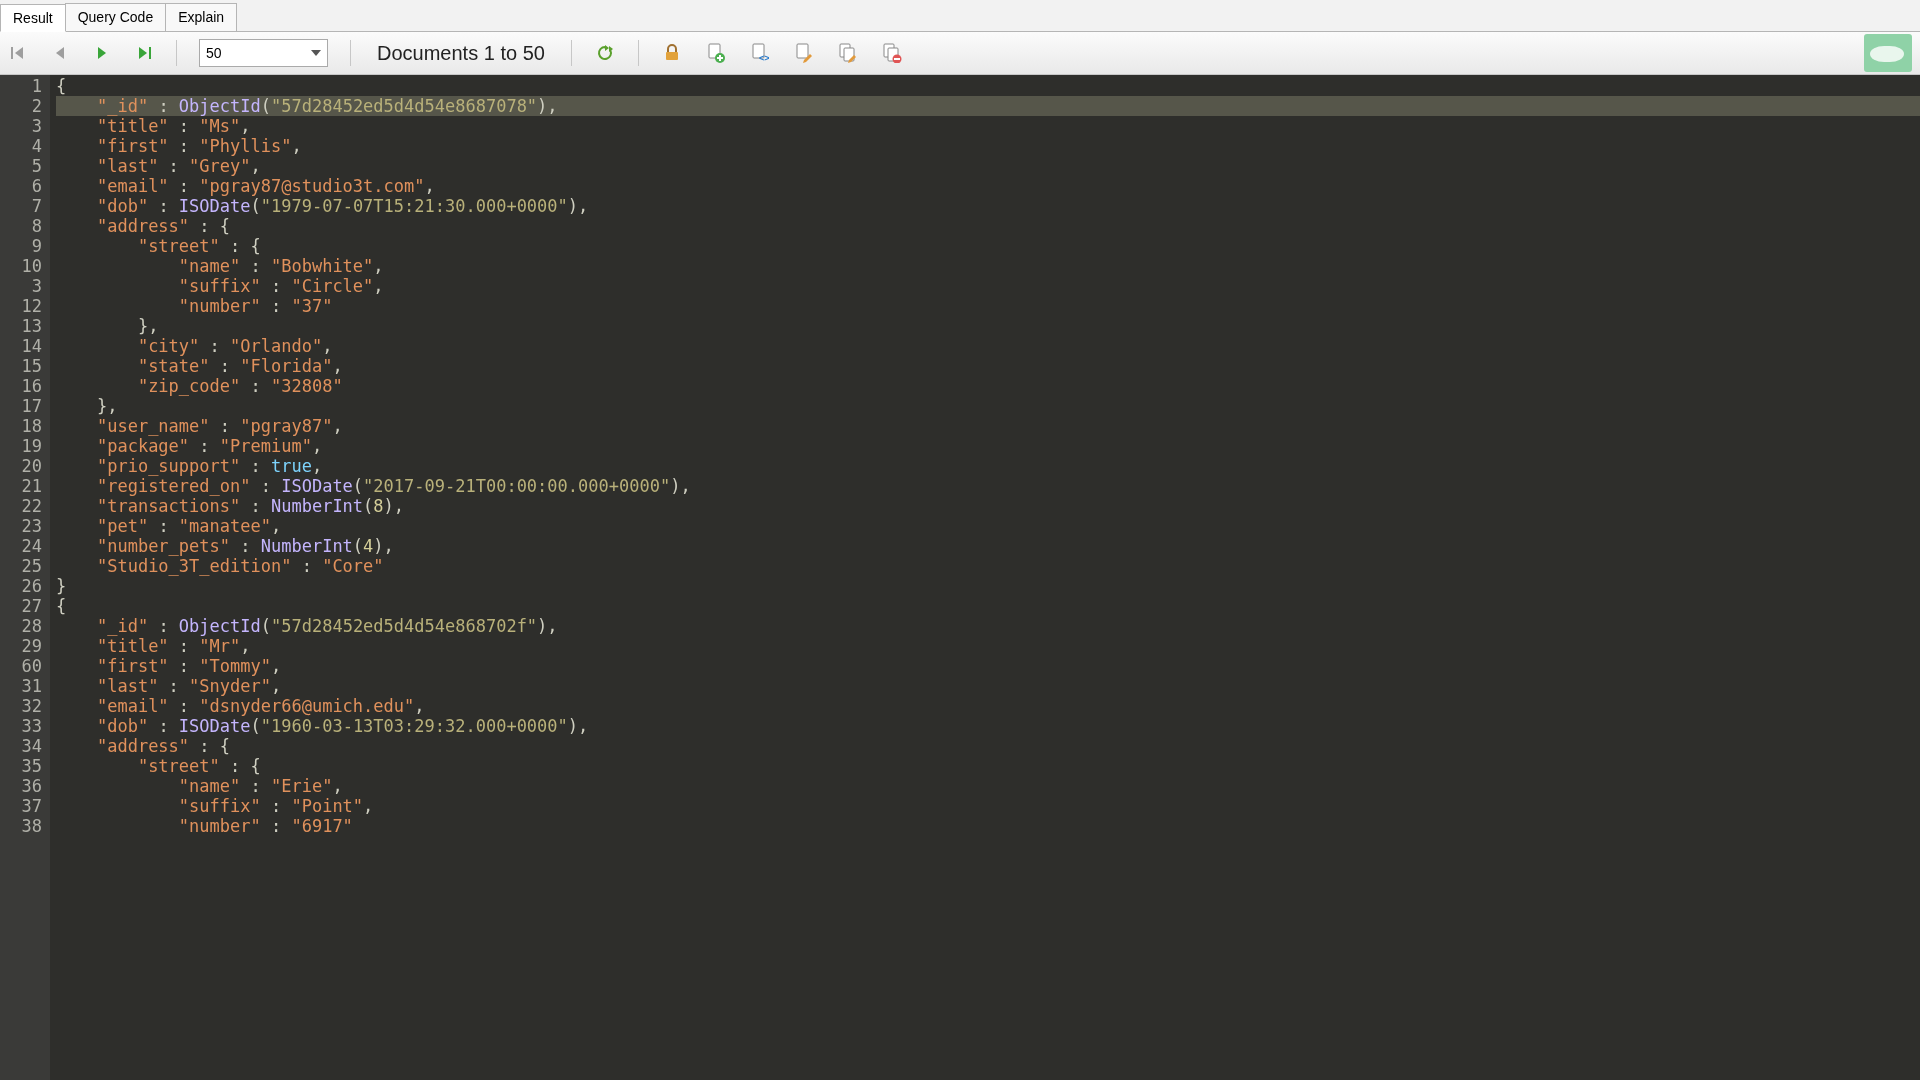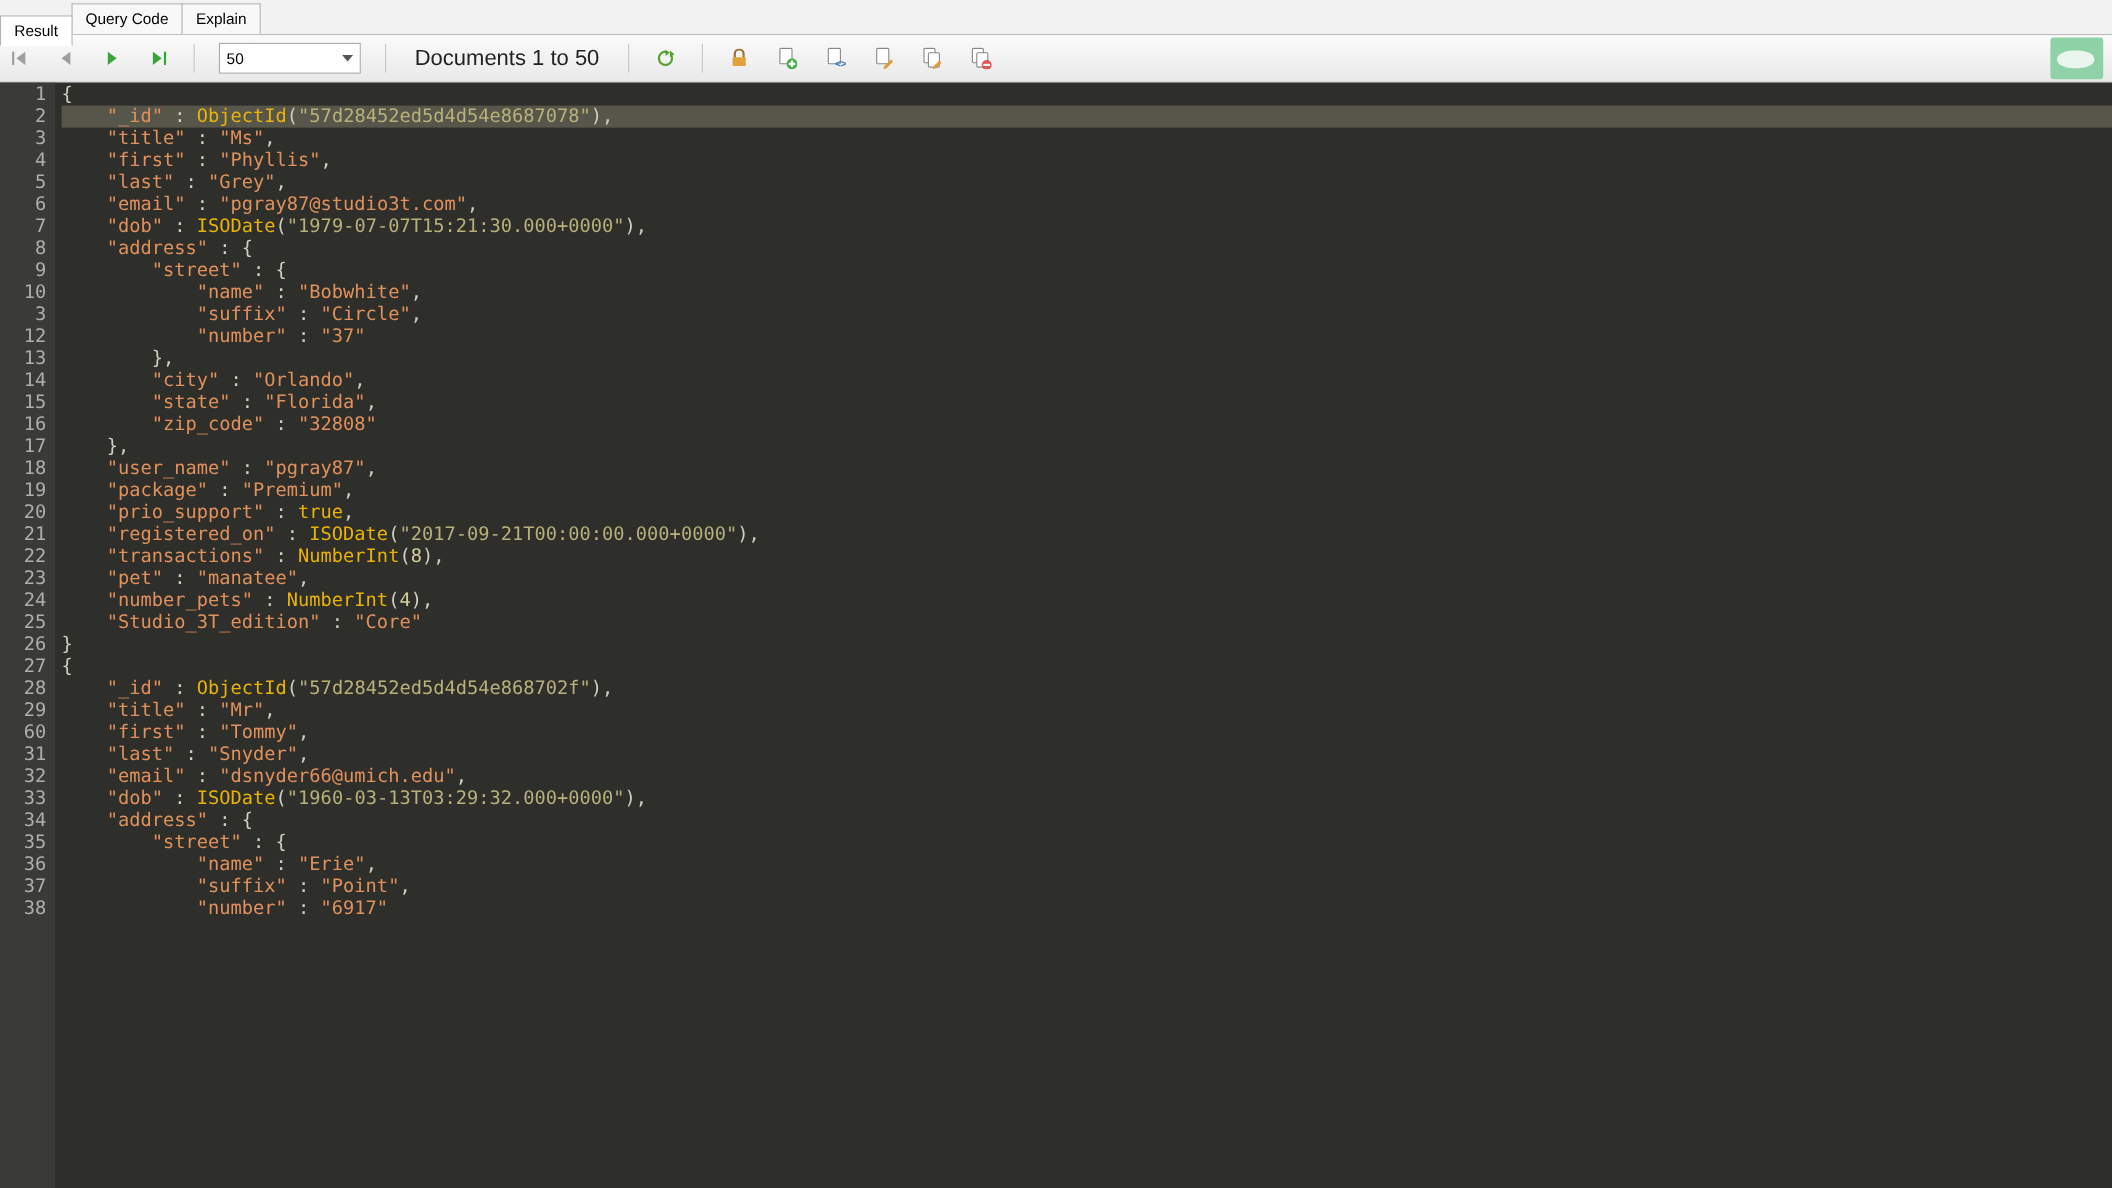--- a/index.html
+++ b/index.html
@@ -1,40 +1,40 @@
 <!DOCTYPE html>
 <html><head>
 <meta charset="utf-8">
 <style>
   html,body{margin:0;padding:0;font-family:"Segoe UI",Tahoma,sans-serif;font-size:13px;background:#eee;color:#000;}
   .tabbar{display:flex;background:#f2f2f2;border-bottom:1px solid #b5b5b5;padding-top:3px;}
   .tab{padding:4px 12px;border:1px solid #b5b5b5;border-bottom:none;background:#f8f8f8;margin-right:-1px;cursor:pointer;font-size:14px;line-height:18px;}
-  .tab.active{background:#fff;border-bottom:1px solid #fff;position:relative;top:11px;}
+  .tab.active{background:#fff;border-bottom:1px solid #fff;position:relative;top:1px;}
   .toolbar{display:flex;align-items:center;height:42px;padding:0 8px;background:linear-gradient(#fbfbfb,#e9e9e9);border-bottom:1px solid #c7c7c7;gap:22px;}
   .sep{width:1px;height:26px;background:#c7c7c7;}
   .nav-btn{width:20px;height:20px;display:flex;align-items:center;justify-content:center;cursor:pointer;}
   .nav-btn svg{display:block;}
   .nav-dis path,.nav-dis polygon{fill:#9e9e9e;}
   .nav-act path,.nav-act polygon{fill:#39a539;}
   .page-select{border:1px solid #aaa;background:#fff;width:115px;height:26px;display:flex;align-items:center;justify-content:space-between;padding:0 6px;cursor:pointer;font-size:14px;}
   .chev{border-left:5px solid transparent;border-right:5px solid transparent;border-top:6px solid #555;}
   .doc-range{font-size:20px;color:#222;padding:0 4px;}
   .tool-ico{width:22px;height:22px;cursor:pointer;display:flex;align-items:center;justify-content:center;}
   .logo{margin-left:auto;width:48px;height:38px;background:#8fd2a7;border-radius:3px;position:relative;overflow:hidden;}
   .logo::before{content:"";position:absolute;left:6px;top:12px;width:34px;height:16px;border-radius:50%/60%;background:#ffffffcc;}
   .editor{display:flex;background:#2e2e2b;font-family:"Consolas","Menlo",monospace;font-size:17px;line-height:20px;height:calc(100vh - 75px);overflow:hidden;}
   .gutter{background:#3a3a38;color:#b0b0a8;text-align:right;padding:1px 8px 0 6px;user-select:none;min-width:36px;}
   .code{padding:1px 0 0 6px;white-space:pre;color:#d6d6c8;flex:1;overflow-x:hidden;}
   .ln{height:20px;}
   .ln.hl{background:#56564a;}
   .k{color:#e0915c;}   
-  .fn{color:#eab308;}  
+  .fn{color:#c4b5fd;}  
   .in{color:#b9b17a;}  
   .p{color:#cfcfc1;}   
-  .c{color:#eab308;}   
+  .c{color:#7dd3fc;}   
   .n{color:#d5cf99;}   
 </style>
 </head>
 <body>
 
 <div class="tabbar">
   <div class="tab active">Result</div>
   <div class="tab">Query Code</div>
   <div class="tab">Explain</div>
 </div>

